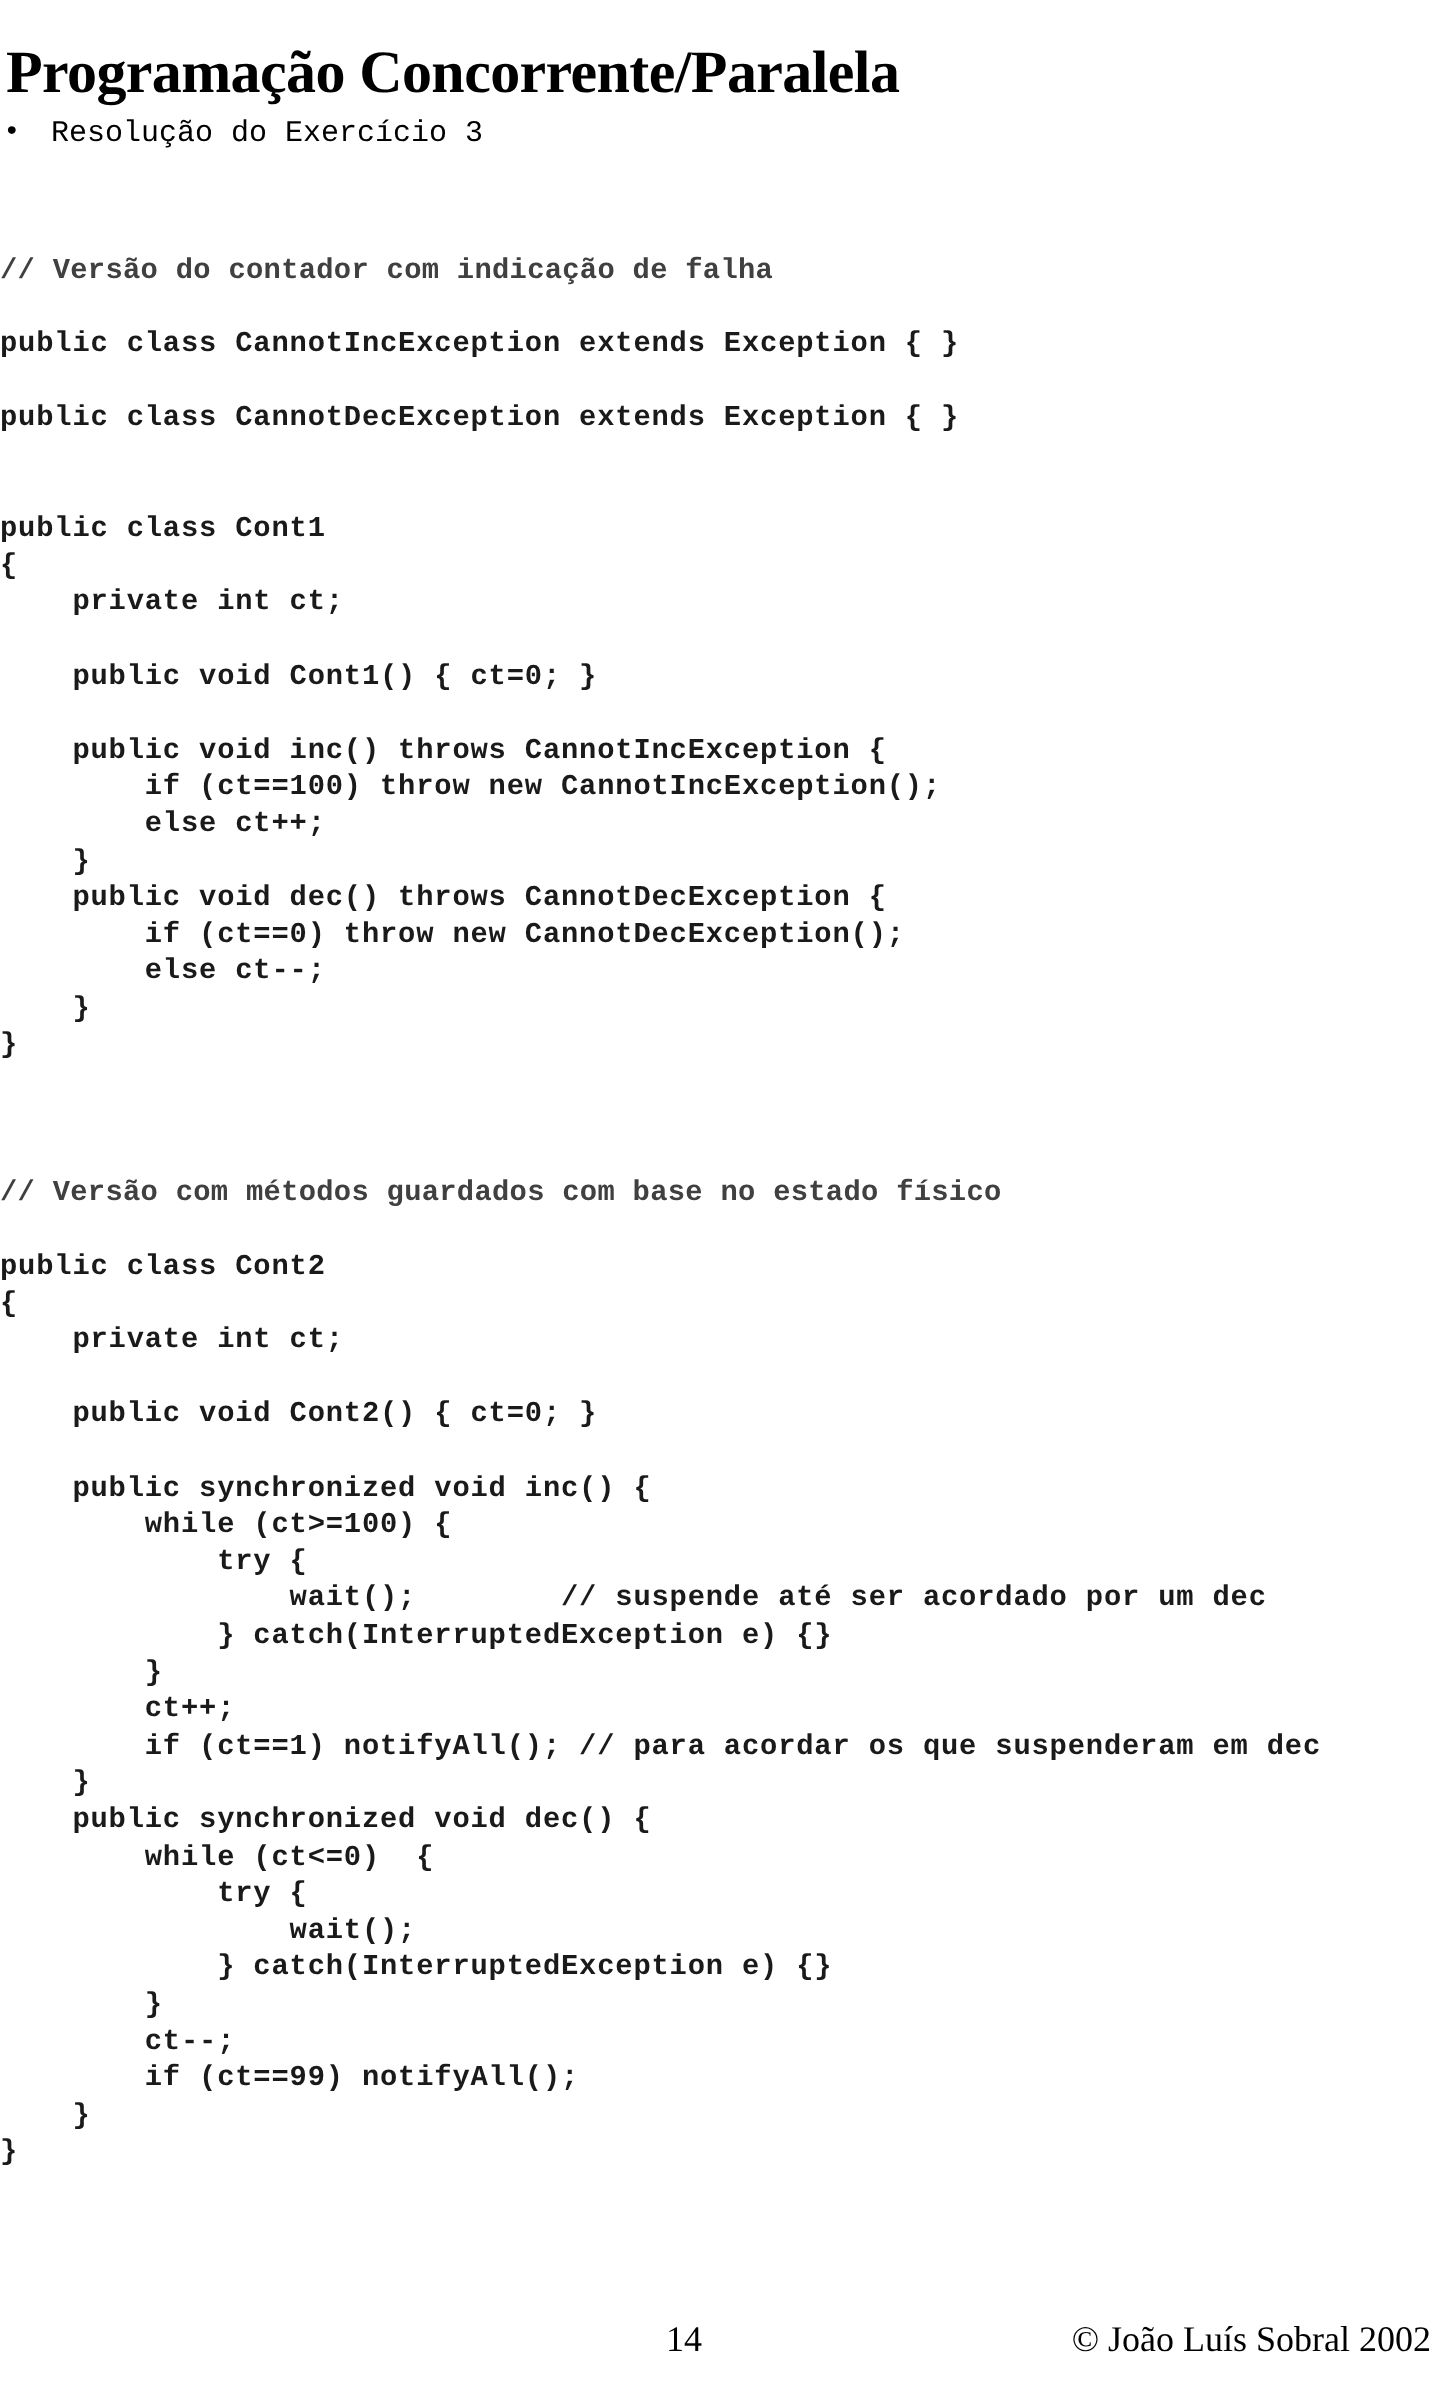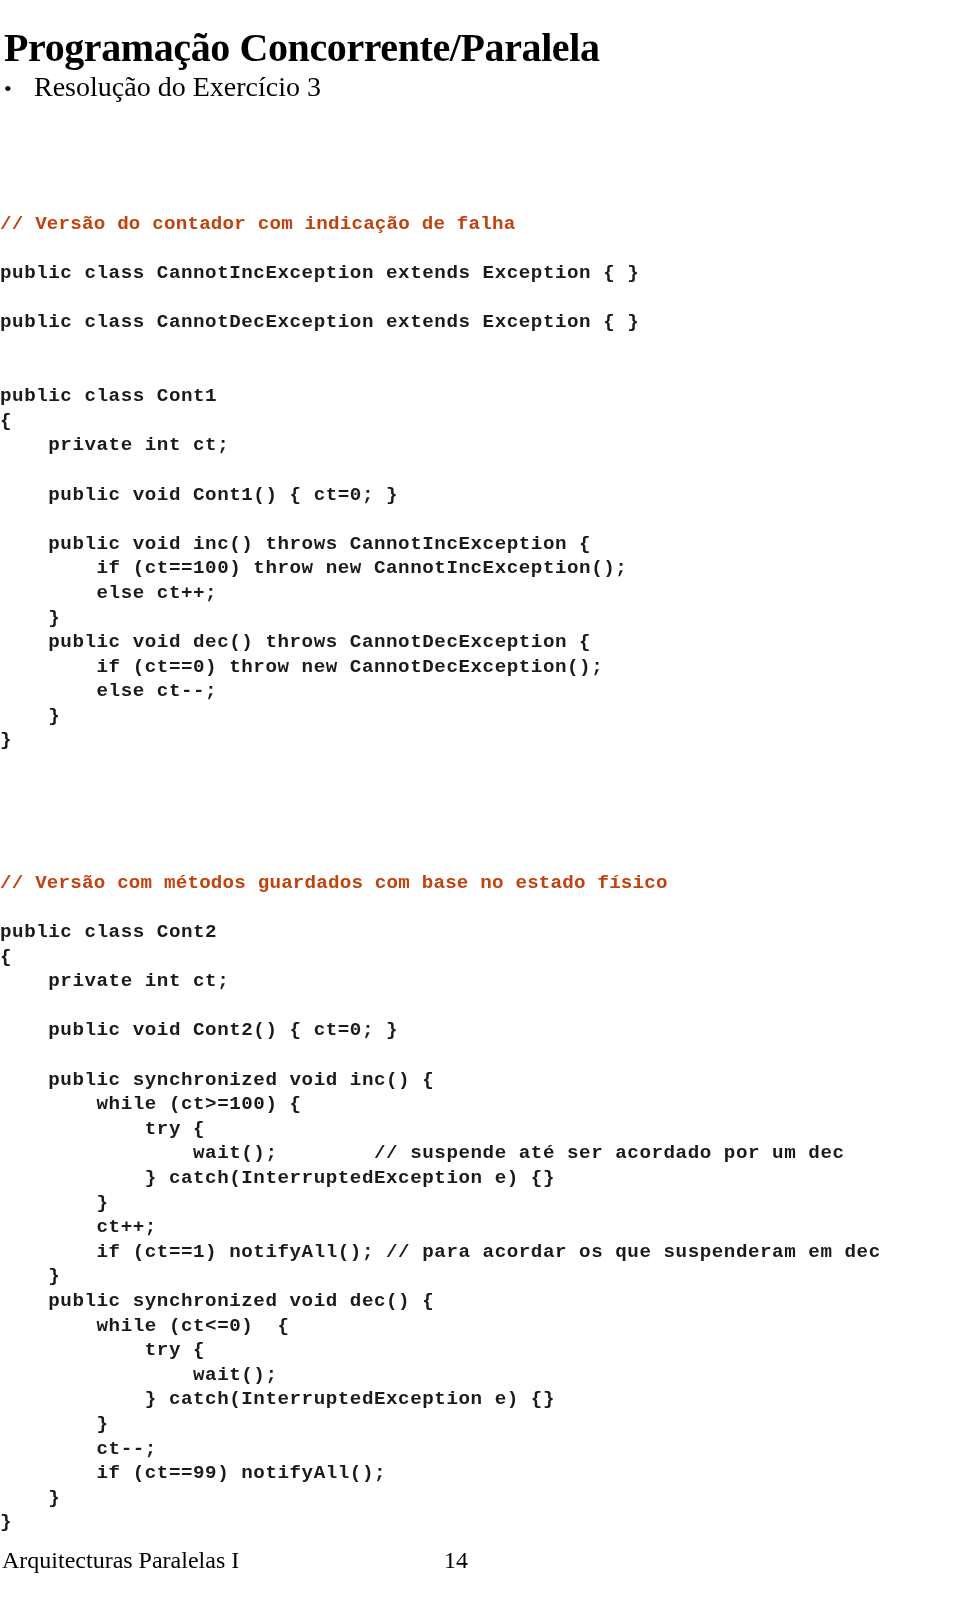--- a/index.html
+++ b/index.html
@@ -44,22 +44,22 @@
     display: flex;
     align-items: baseline;
     white-space: nowrap;
   }
   .bullet-mark {
     width: 30px;
     font-size: 22px;
     line-height: 30px;
   }
   .bullet-text {
-    font-family: Liberation Serif, serif;
-    font-size: 28px;
+    font-family: Liberation Mono, monospace;
+    font-size: 20px;
     line-height: 30px;
   }
 
   
   .code-block {
     position: absolute;
     left: 0px;
     top: 168px;
     width: 960px;
     font-family: "Liberation Mono", "DejaVu Sans Mono", monospace;
@@ -72,23 +72,22 @@
   .code-line {
     white-space: pre;
     min-height: 24.6px;
     font-weight: bold;
   }
   .code-line.blank {
     min-height: 24.6px;
   }
   .code-line.comment-head {
     font-weight: bold;
-    color: #c2410c;
+    color: #404040;
     letter-spacing: 0.2px;
-    margin-top: 44px;
   }
 
   
   .footer {
     position: absolute;
     left: 0px;
     top: 1543px;
     width: 960px;
     height: 40px;
     font-family: "Liberation Serif", serif;
@@ -120,17 +119,17 @@
   <h1 class="slide-title">Programação Concorrente/Paralela</h1>
 
   <div class="bullet-row">
     <span class="bullet-mark">•</span>
     <span class="bullet-text">Resolução do Exercício 3</span>
   </div>
 
   <div class="code-block" id="code-block"><div class="code-line comment-head">// Versão do contador com indicação de falha</div><div class="code-line blank">&nbsp;</div><div class="code-line">public class CannotIncException extends Exception { }</div><div class="code-line blank">&nbsp;</div><div class="code-line">public class CannotDecException extends Exception { }</div><div class="code-line blank">&nbsp;</div><div class="code-line blank">&nbsp;</div><div class="code-line">public class Cont1</div><div class="code-line">{</div><div class="code-line">    private int ct;</div><div class="code-line blank">&nbsp;</div><div class="code-line">    public void Cont1() { ct=0; }</div><div class="code-line blank">&nbsp;</div><div class="code-line">    public void inc() throws CannotIncException {</div><div class="code-line">        if (ct==100) throw new CannotIncException();</div><div class="code-line">        else ct++;</div><div class="code-line">    }</div><div class="code-line">    public void dec() throws CannotDecException {</div><div class="code-line">        if (ct==0) throw new CannotDecException();</div><div class="code-line">        else ct--;</div><div class="code-line">    }</div><div class="code-line">}</div><div class="code-line blank">&nbsp;</div><div class="code-line blank">&nbsp;</div><div class="code-line blank">&nbsp;</div><div class="code-line comment-head">// Versão com métodos guardados com base no estado físico</div><div class="code-line blank">&nbsp;</div><div class="code-line">public class Cont2</div><div class="code-line">{</div><div class="code-line">    private int ct;</div><div class="code-line blank">&nbsp;</div><div class="code-line">    public void Cont2() { ct=0; }</div><div class="code-line blank">&nbsp;</div><div class="code-line">    public synchronized void inc() {</div><div class="code-line">        while (ct&gt;=100) {</div><div class="code-line">            try {</div><div class="code-line">                wait();        // suspende até ser acordado por um dec</div><div class="code-line">            } catch(InterruptedException e) {}</div><div class="code-line">        }</div><div class="code-line">        ct++;</div><div class="code-line">        if (ct==1) notifyAll(); // para acordar os que suspenderam em dec</div><div class="code-line">    }</div><div class="code-line">    public synchronized void dec() {</div><div class="code-line">        while (ct&lt;=0)  {</div><div class="code-line">            try {</div><div class="code-line">                wait();</div><div class="code-line">            } catch(InterruptedException e) {}</div><div class="code-line">        }</div><div class="code-line">        ct--;</div><div class="code-line">        if (ct==99) notifyAll();</div><div class="code-line">    }</div><div class="code-line">}</div></div>
 
   <div class="footer">
-    <span class="footer-left">Arquitecturas Paralelas I</span>
     <span class="footer-center">14</span>
+    <span class="footer-right">© João Luís Sobral 2002</span>
   </div>
 
 </div>
 
 </body></html>

